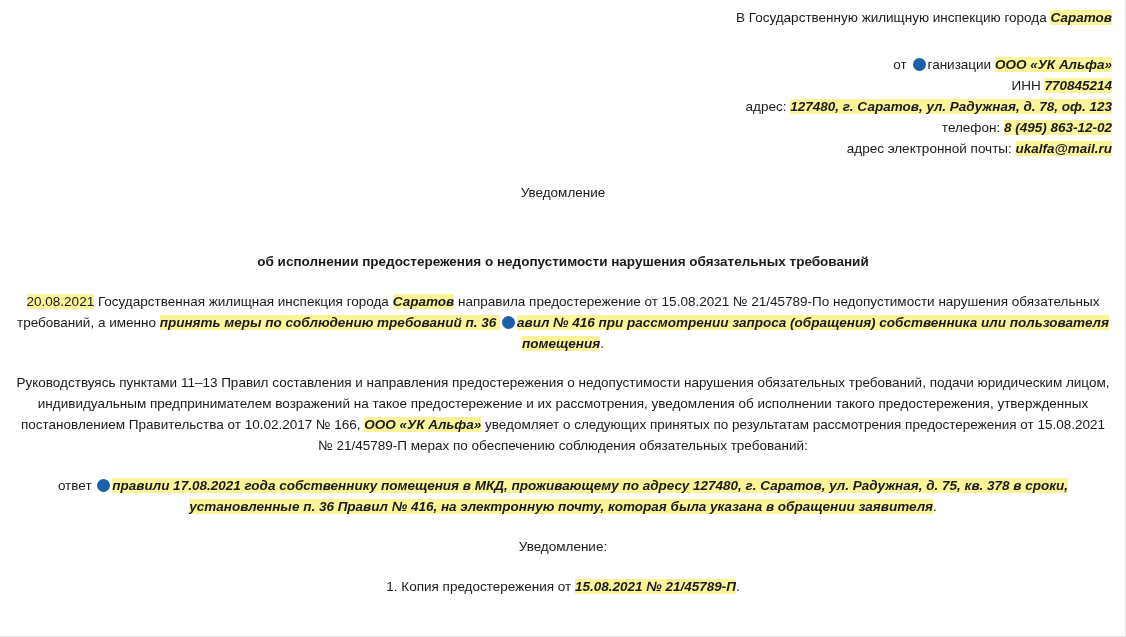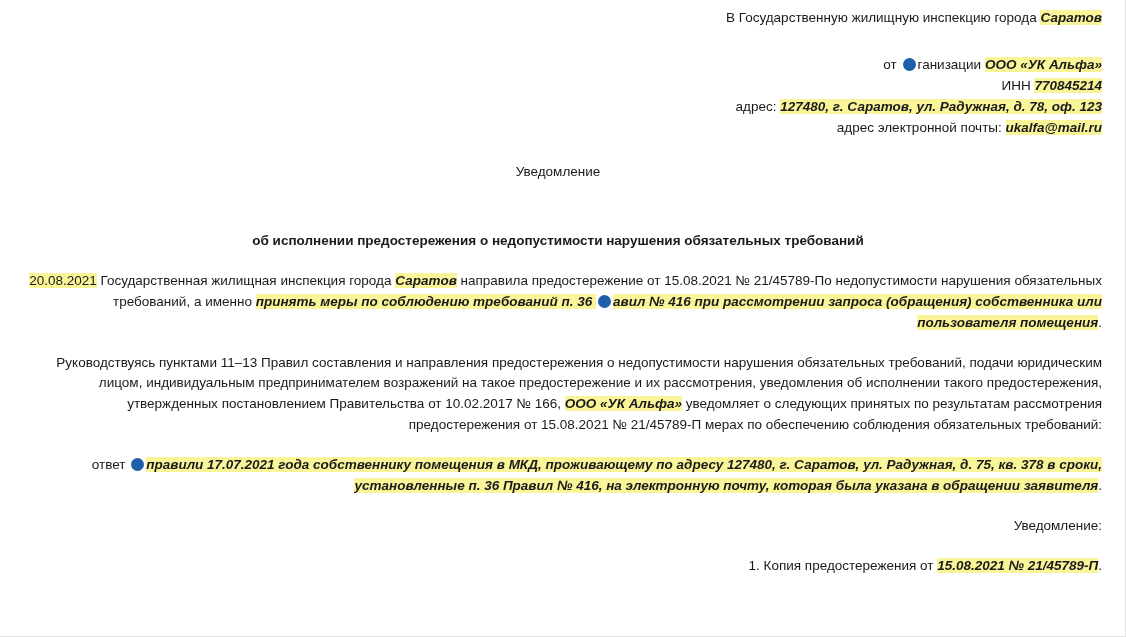--- a/index.html
+++ b/index.html
@@ -14,21 +14,21 @@
     font-size: 13.5px;
     color: #1a1a1a;
     position: relative;
     overflow: hidden;
   }
   .page {
     position: relative;
     width: 1126px;
     height: 637px;
     box-sizing: border-box;
-    padding: 8px 24px 0 14px;
+    padding: 8px 14px 0 14px;
   }
   .hl {
     background: #fbf59a;
   }
   .bi {
     font-weight: bold;
     font-style: italic;
   }
   
   .header-right {
@@ -51,21 +51,21 @@
     font-weight: normal;
   }
   .title-sub {
     font-weight: bold;
     margin-top: 48px;
   }
   
   .para {
     margin: 0 0 0 0;
     line-height: 1.55;
-    text-align: right;
+    text-align: center;
   }
   .p-space {
     height: 19px;
   }
   
   .dot {
     display: inline-block;
     width: 13px;
     height: 13px;
     border-radius: 50%;
@@ -106,20 +106,23 @@
     <div class="line">
       <span>от </span><span class="dot"></span><span>ганизации </span><span class="bi hl">ООО «УК Альфа»</span>
     </div>
     <div class="line">
       <span>ИНН </span><span class="bi hl">770845214</span>
     </div>
     <div class="line">
       <span>адрес: </span><span class="bi hl">127480, г. Саратов, ул. Радужная, д. 78, оф. 123</span>
     </div>
     <div class="line">
+      <span>телефон: </span><span class="bi hl">8 (495) 863-12-02</span>
+    </div>
+    <div class="line">
       <span>адрес электронной почты: </span><span class="bi hl">ukalfa@mail.ru</span>
     </div>
   </div>
 
   <div class="title-wrap">
     <div class="title-main">Уведомление</div>
     <div class="title-sub">об исполнении предостережения о недопустимости нарушения обязательных требований</div>
   </div>
 
   <div class="p-space"></div>
@@ -130,21 +133,21 @@
 
   <div class="p-space"></div>
 
   <p class="para">
     <span>Руководствуясь пунктами 11–13 Правил составления и направления предостережения о недопустимости нарушения обязательных требований, подачи юридическим лицом, индивидуальным предпринимателем возражений на такое предостережение и их рассмотрения, уведомления об исполнении такого предостережения, утвержденных постановлением Правительства от 10.02.2017 № 166, </span><span class="bi hl">ООО «УК Альфа»</span><span> уведомляет о следующих принятых по результатам рассмотрения предостережения от 15.08.2021 № 21/45789-П мерах по обеспечению соблюдения обязательных требований:</span>
   </p>
 
   <div class="p-space"></div>
 
   <p class="para">
-    <span>ответ </span><span class="dot"></span><span class="bi hl">правили 17.07.2021 года собственнику помещения в МКД, проживающему по адресу 127480, г. Саратов, ул. Радужная, д. 75, кв. 378 в сроки, установленные п. 36 Правил № 416, на электронную почту, которая была указана в обращении заявителя</span><span>.</span>
+    <span>ответ </span><span class="dot"></span><span class="bi hl">правили 17.08.2021 года собственнику помещения в МКД, проживающему по адресу 127480, г. Саратов, ул. Радужная, д. 75, кв. 378 в сроки, установленные п. 36 Правил № 416, на электронную почту, которая была указана в обращении заявителя</span><span>.</span>
   </p>
 
   <div class="p-space"></div>
 
   <p class="para">Уведомление:</p>
 
   <div class="p-space"></div>
 
   <p class="para">
     <span>1. Копия предостережения от </span><span class="bi hl">15.08.2021 № 21/45789-П</span><span>.</span>

